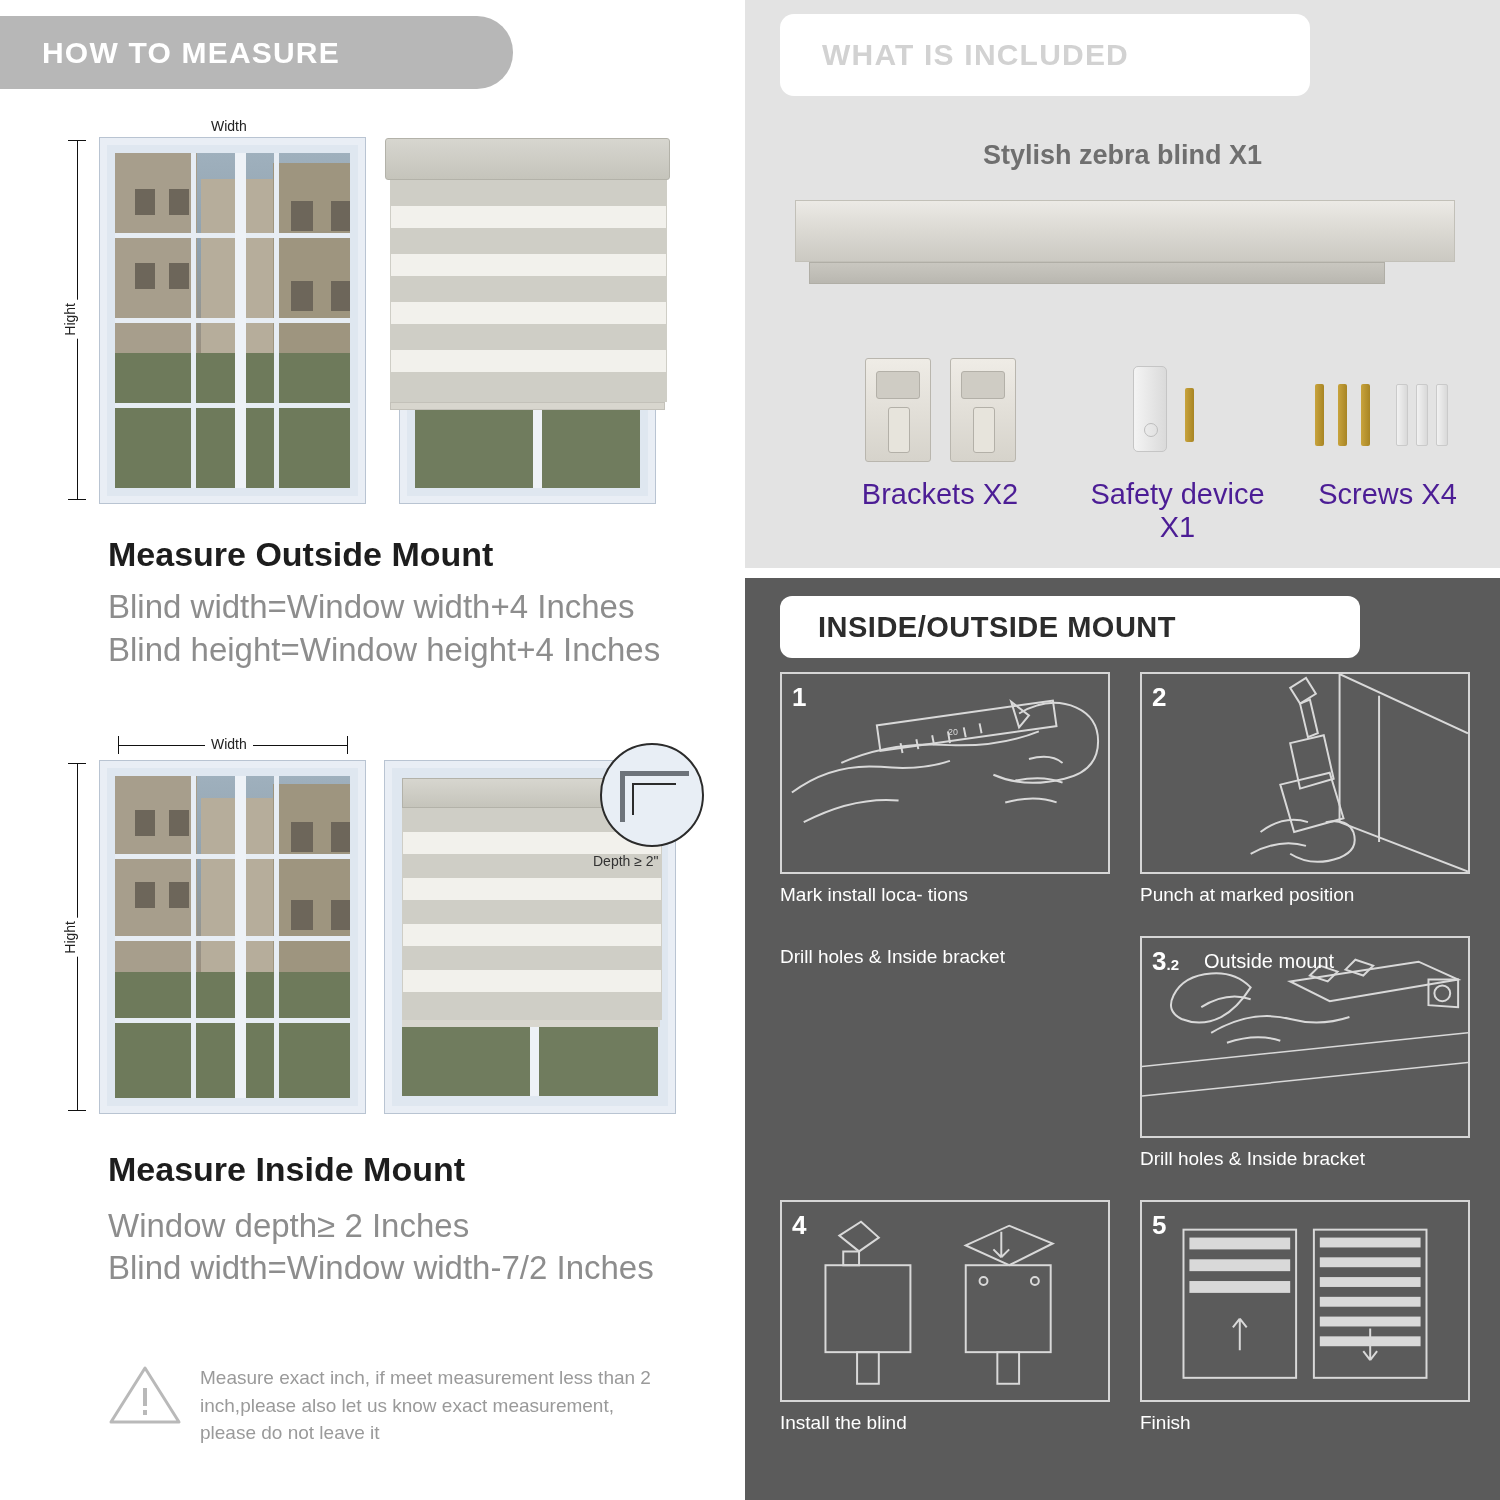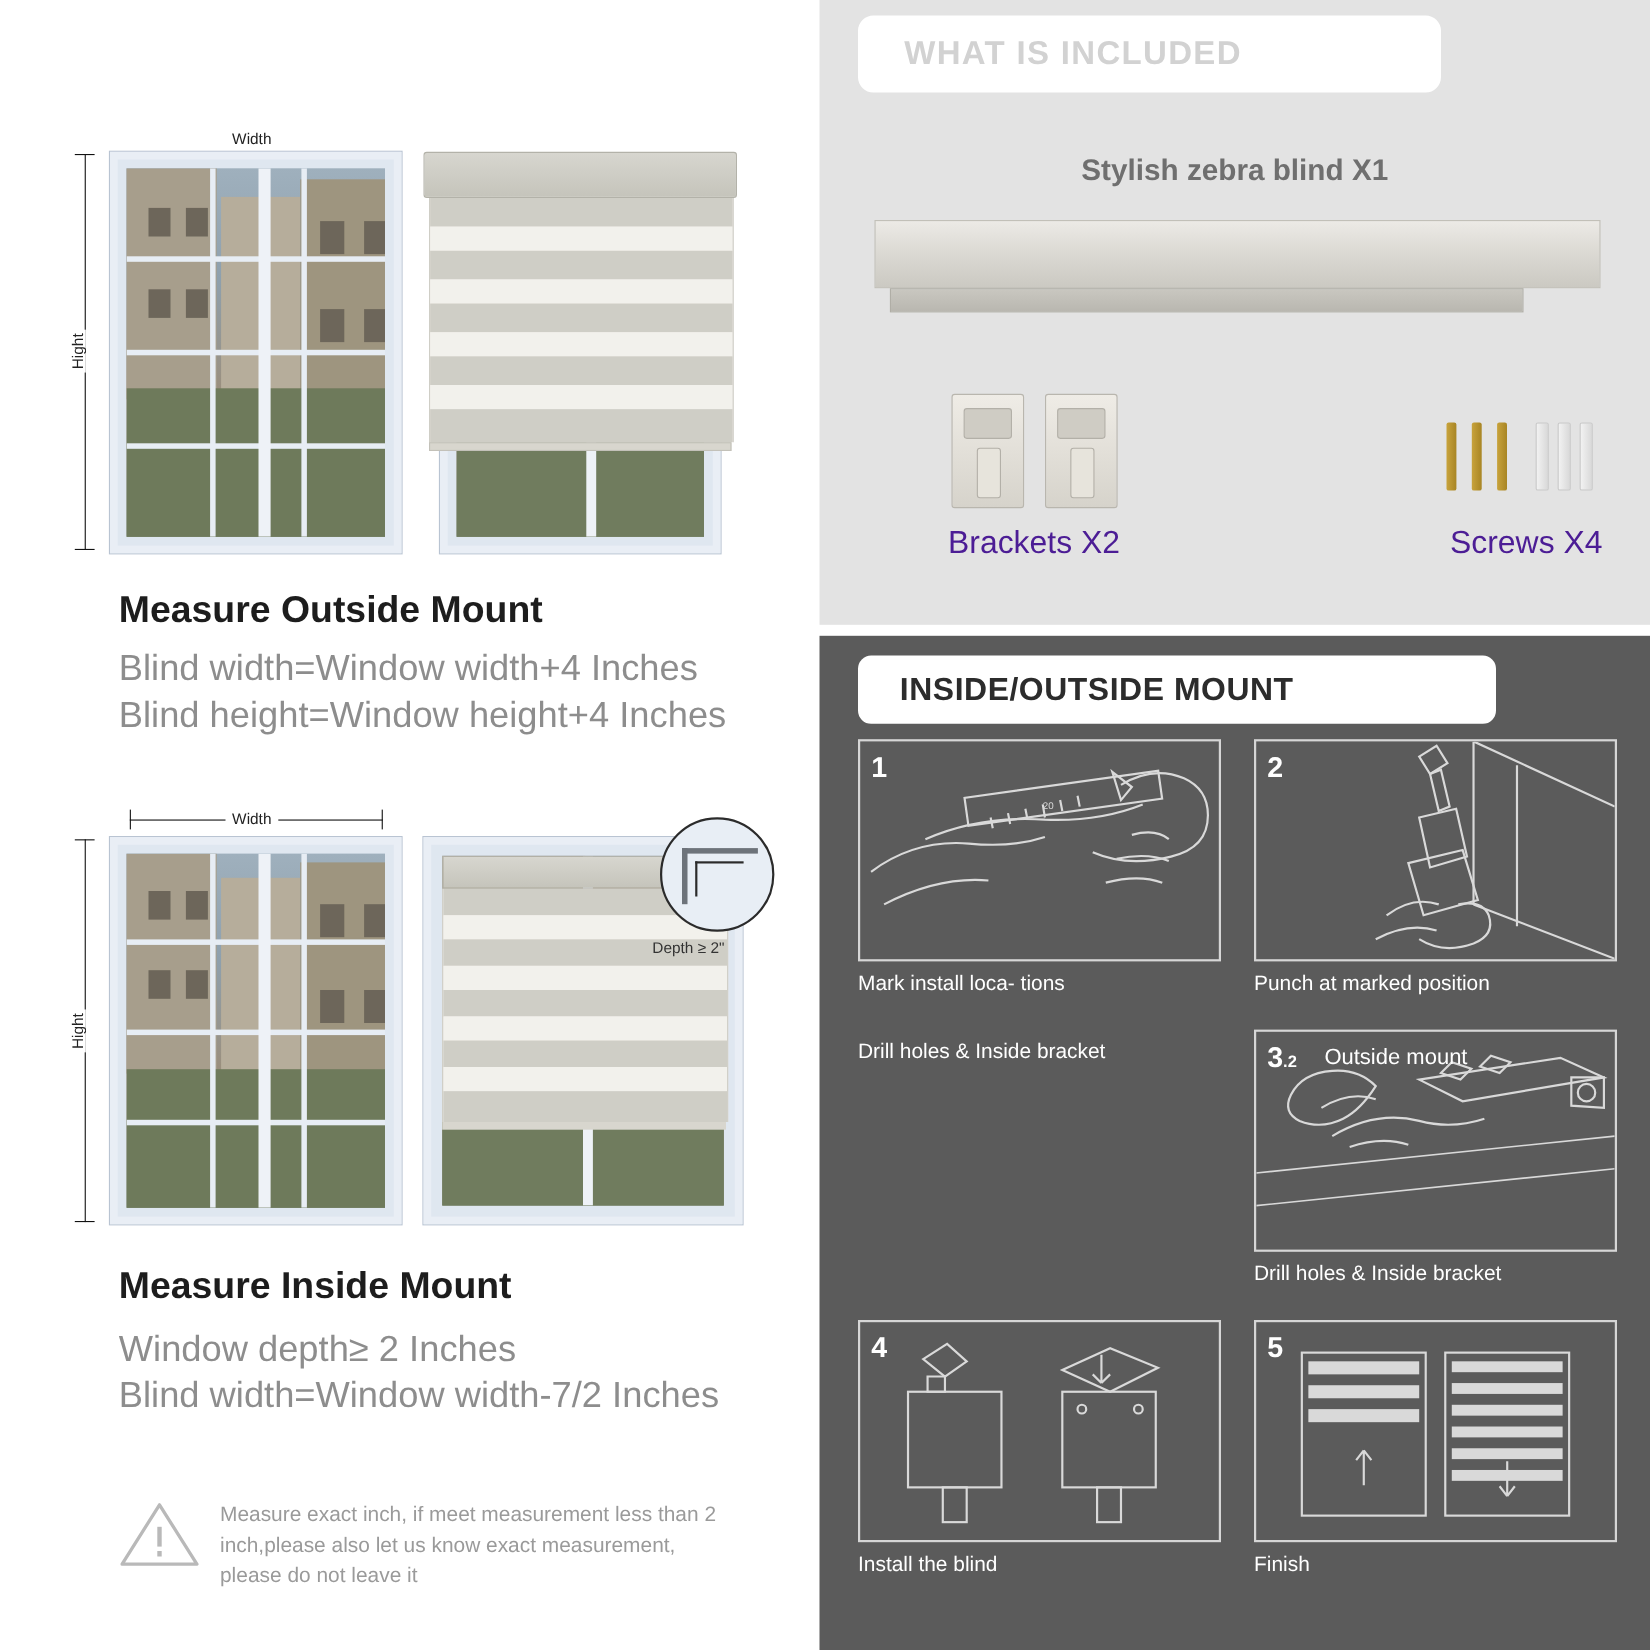--- a/index.html
+++ b/index.html
@@ -173,21 +173,21 @@
     top: 0;
     width: 755px;
     height: 568px;
     background: #e3e3e3;
   }
   .banner-included {
     position: absolute;
     left: 35px;
     top: 14px;
     width: 530px;
-    height: 70px;
+    height: 82px;
     background: #ffffff;
     border-radius: 14px;
     display: flex;
     align-items: center;
     padding-left: 42px;
     box-sizing: border-box;
   }
   .banner-included .t {
     color: #d2d2d2;
     font-size: 30px;
@@ -373,20 +373,23 @@
   }
   .step svg { position: absolute; inset: 0; }
 </style>
 </head>
 <body>
 
 <div class="page">
 
   <div class="left-panel">
 
+    <div class="banner-measure">
+      <span class="t">HOW TO MEASURE</span>
+    </div>
 
     <div class="illus" style="left:0;top:100px;width:745px;height:430px;">
 
       <div class="measure-arrow ma-h" style="left:118px;top:127px;width:230px;"></div>
       <div class="tick" style="left:118px;top:118px;width:1px;height:18px;"></div>
       <div class="tick" style="left:347px;top:118px;width:1px;height:18px;"></div>
       <div class="dim-label" style="position:absolute;left:205px;top:18px;background:#fff;padding:0 6px;">Width</div>
 
       <div class="measure-arrow ma-v" style="left:77px;top:40px;height:360px;"></div>
       <div class="tick" style="left:68px;top:40px;width:18px;height:1px;"></div>
@@ -544,20 +547,25 @@
       </div>
 
       <div class="parts">
 
         <div class="part-col" style="left:55px;top:0;width:280px;height:170px;">
           <div class="bracket" style="left:65px;top:8px;"></div>
           <div class="bracket" style="left:150px;top:8px;"></div>
           <div class="part-label">Brackets X2</div>
         </div>
 
+        <div class="part-col" style="left:330px;top:0;width:205px;height:170px;">
+          <div class="safety" style="left:58px;top:16px;"></div>
+          <div class="screw" style="left:110px;top:38px;height:54px;"></div>
+          <div class="part-label">Safety device X1</div>
+        </div>
 
         <div class="part-col" style="left:535px;top:0;width:215px;height:170px;">
           <div class="screw" style="left:35px;top:34px;height:62px;"></div>
           <div class="screw" style="left:58px;top:34px;height:62px;"></div>
           <div class="screw" style="left:81px;top:34px;height:62px;"></div>
           <div class="anchor" style="left:116px;top:34px;height:62px;"></div>
           <div class="anchor" style="left:136px;top:34px;height:62px;"></div>
           <div class="anchor" style="left:156px;top:34px;height:62px;"></div>
           <div class="part-label">Screws X4</div>
         </div>

